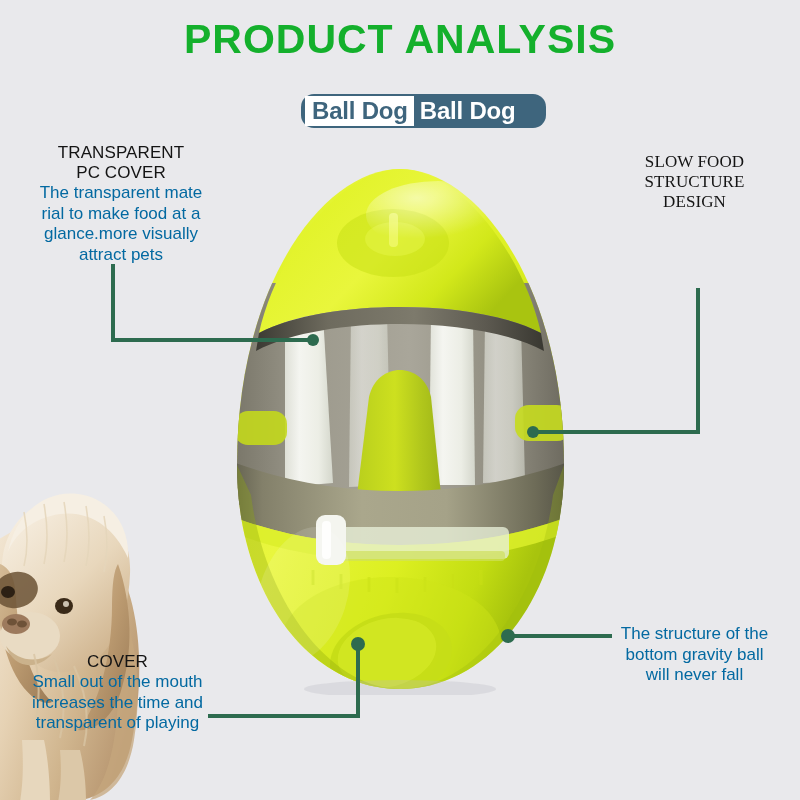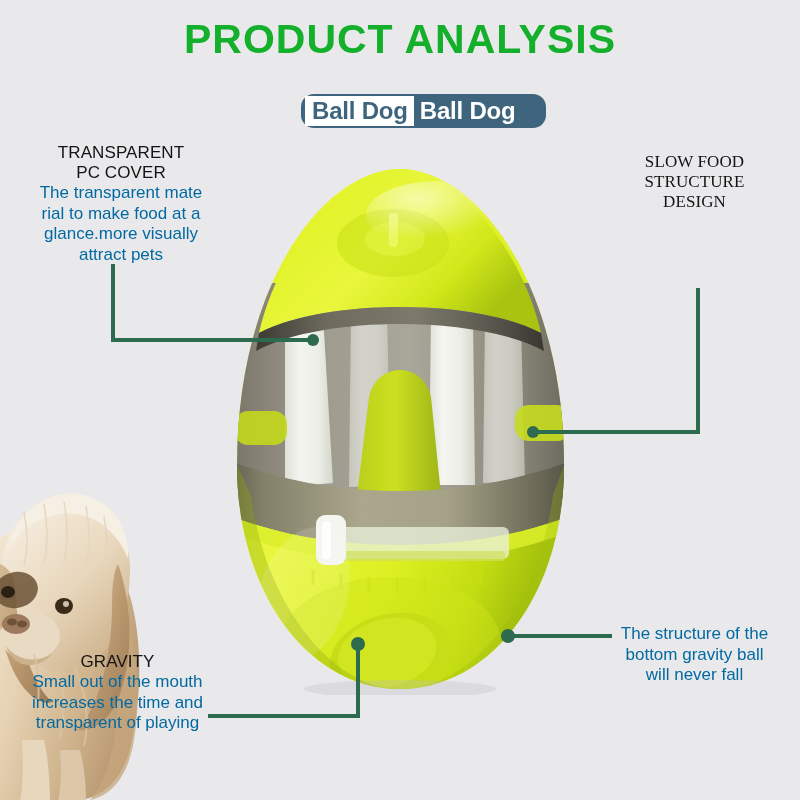--- a/index.html
+++ b/index.html
@@ -336,21 +336,21 @@
 attract pets</div>
 </div>
 
 <div class="annot" id="annot-slow-food">
   <div class="hd">SLOW FOOD
 STRUCTURE
 DESIGN</div>
 </div>
 
 <div class="annot" id="annot-outlet">
-  <div class="hd">GRAVITY</div>
+  <div class="hd">COVER</div>
   <div class="bd">Small out of the mouth
 increases the time and
 transparent of playing</div>
 </div>
 
 <div class="annot" id="annot-gravity-base">
   <div class="bd">The structure of the
 bottom gravity ball
 will never fall</div>
 </div>

